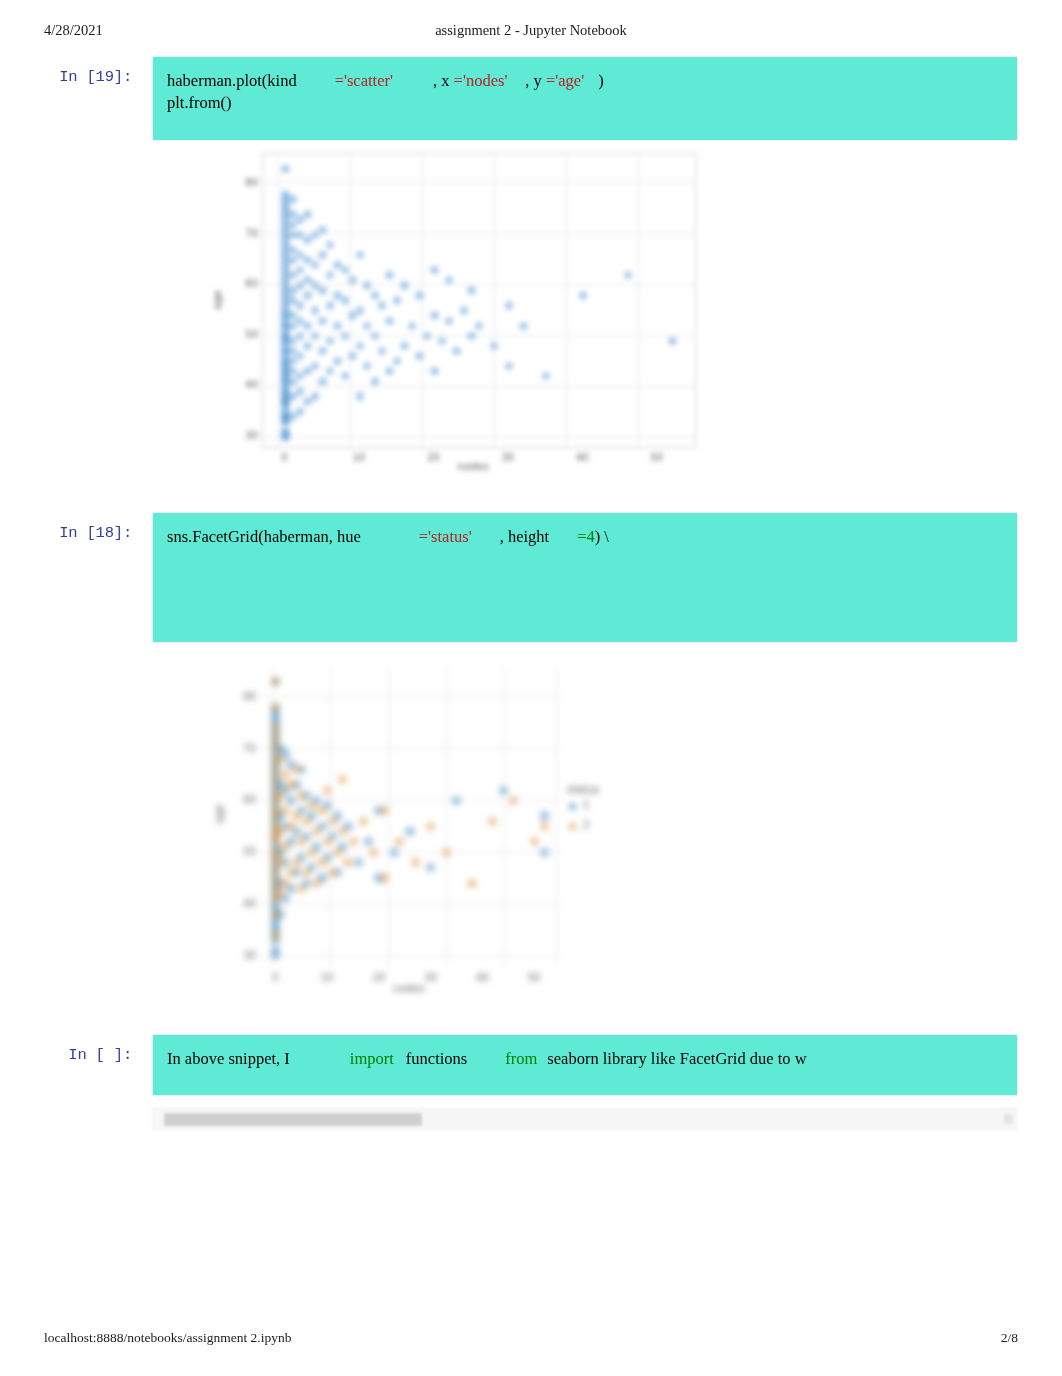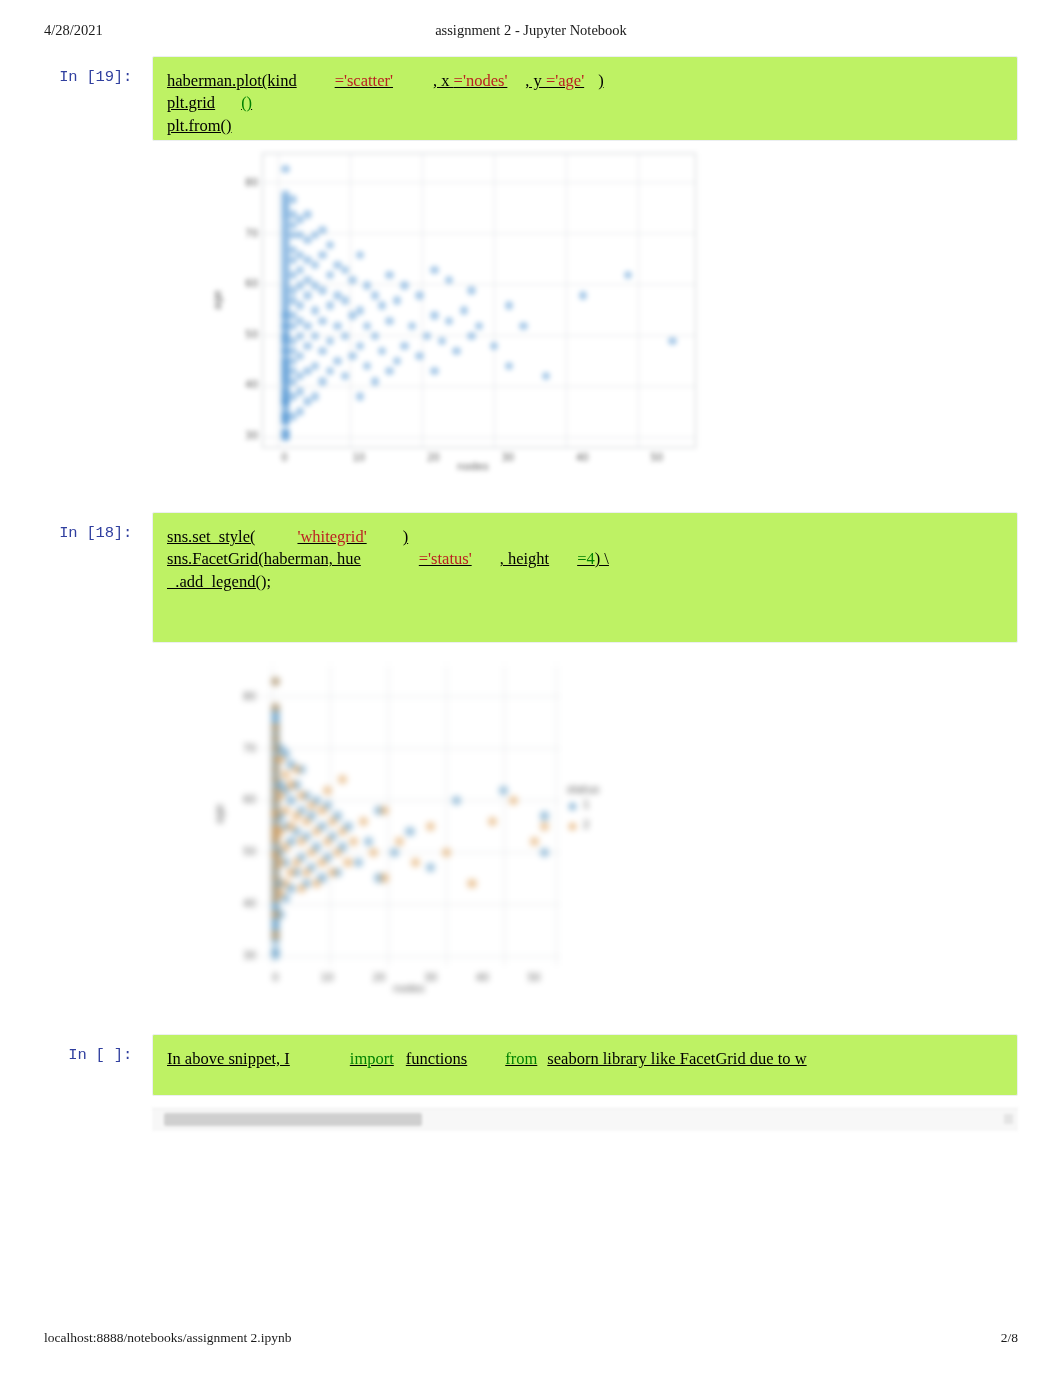--- a/index.html
+++ b/index.html
@@ -72,26 +72,25 @@
     color: #303f9f;
     font-family: "Liberation Mono", "DejaVu Sans Mono", monospace;
     font-size: 15.5px;
     letter-spacing: -0.2px;
     white-space: nowrap;
   }
   .inputbox {
     position: absolute;
     left: 108px;
     top: -12px;
-    background: #bef264;
+    background: #5eead4;
     border: 1px solid #eceff1;
     border-radius: 2px;
     padding: 13px 14px 14px 14px;
     box-sizing: border-box;
-    text-decoration: underline;
   }
   .code {
     font-family: "Liberation Serif", "DejaVu Serif", serif;
     font-size: 16.5px;
     line-height: 22.4px;
     white-space: pre;
     color: #000000;
   }
   .code .str  { color: #bb2222; }
   .code .kw   { color: #008000; font-weight: normal; }
@@ -199,21 +198,20 @@
 
 <div class="print-header">
   <span class="ph-date">4/28/2021</span>
   <span class="ph-title">assignment 2 - Jupyter Notebook</span>
 </div>
 
 <div class="cell" style="left:44px; top:68px; width:974px;">
   <span class="prompt">In [19]:</span>
   <div class="inputbox" style="width:866px; height:85px;">
     <div class="code"><span>haberman.plot(kind</span><span style="display:inline-block;width:38px"></span><span class="str">='scatter'</span><span style="display:inline-block;width:40px"></span><span>, x </span><span class="str">='nodes'</span><span style="display:inline-block;width:18px"></span><span>, y </span><span class="str">='age'</span><span style="display:inline-block;width:14px"></span><span>)</span></div>
-    <div class="code"><span>plt.grid</span><span style="display:inline-block;width:26px"></span><span class="kw">()</span></div>
     <div class="code"><span>plt.from()</span></div>
   </div>
 </div>
 
 <div class="figure blur-a" style="left:205px; top:148px; width:500px; height:345px;">
   <div class="fig-inner">
 
     <div class="axes framed" style="left:57px; top:5px; width:432px; height:293px;">
 
       <div class="gridline v" style="left:15px;"></div>
@@ -424,23 +422,21 @@
         <div class="tick-lbl y" style="left: 31px; top: 29.3103px; width: 22px;">80</div>
       </div>
     <div class="axis-title" style="left:252px; top:312px;">nodes</div>
     <div class="axis-title rot" style="left:2px; top:146px;">age</div>
   </div>
 </div>
 
 <div class="cell" style="left:44px; top:524px; width:974px;">
   <span class="prompt">In [18]:</span>
   <div class="inputbox" style="width:866px; height:131px;">
-    <div class="code"><span>sns.set_style(</span><span style="display:inline-block;width:42px"></span><span class="str">'whitegrid'</span><span style="display:inline-block;width:36px"></span><span>)</span></div>
     <div class="code"><span>sns.FacetGrid(haberman, hue</span><span style="display:inline-block;width:58px"></span><span class="str">='status'</span><span style="display:inline-block;width:28px"></span><span>, height</span><span style="display:inline-block;width:28px"></span><span class="num">=4</span><span>) \</span></div>
-    <div class="code"><span>  .add_legend();</span></div>
   </div>
 </div>
 
 <div class="figure blur-b" style="left:205px; top:658px; width:430px; height:360px;">
   <div class="fig-inner">
     <div class="axes" style="left:55px; top:8px; width:300px; height:300px;">
       <div class="gridline v" style="left:12px;"></div>
       <div class="gridline v" style="left:70px;"></div>
       <div class="gridline v" style="left:128px;"></div>
       <div class="gridline v" style="left:186px;"></div>

